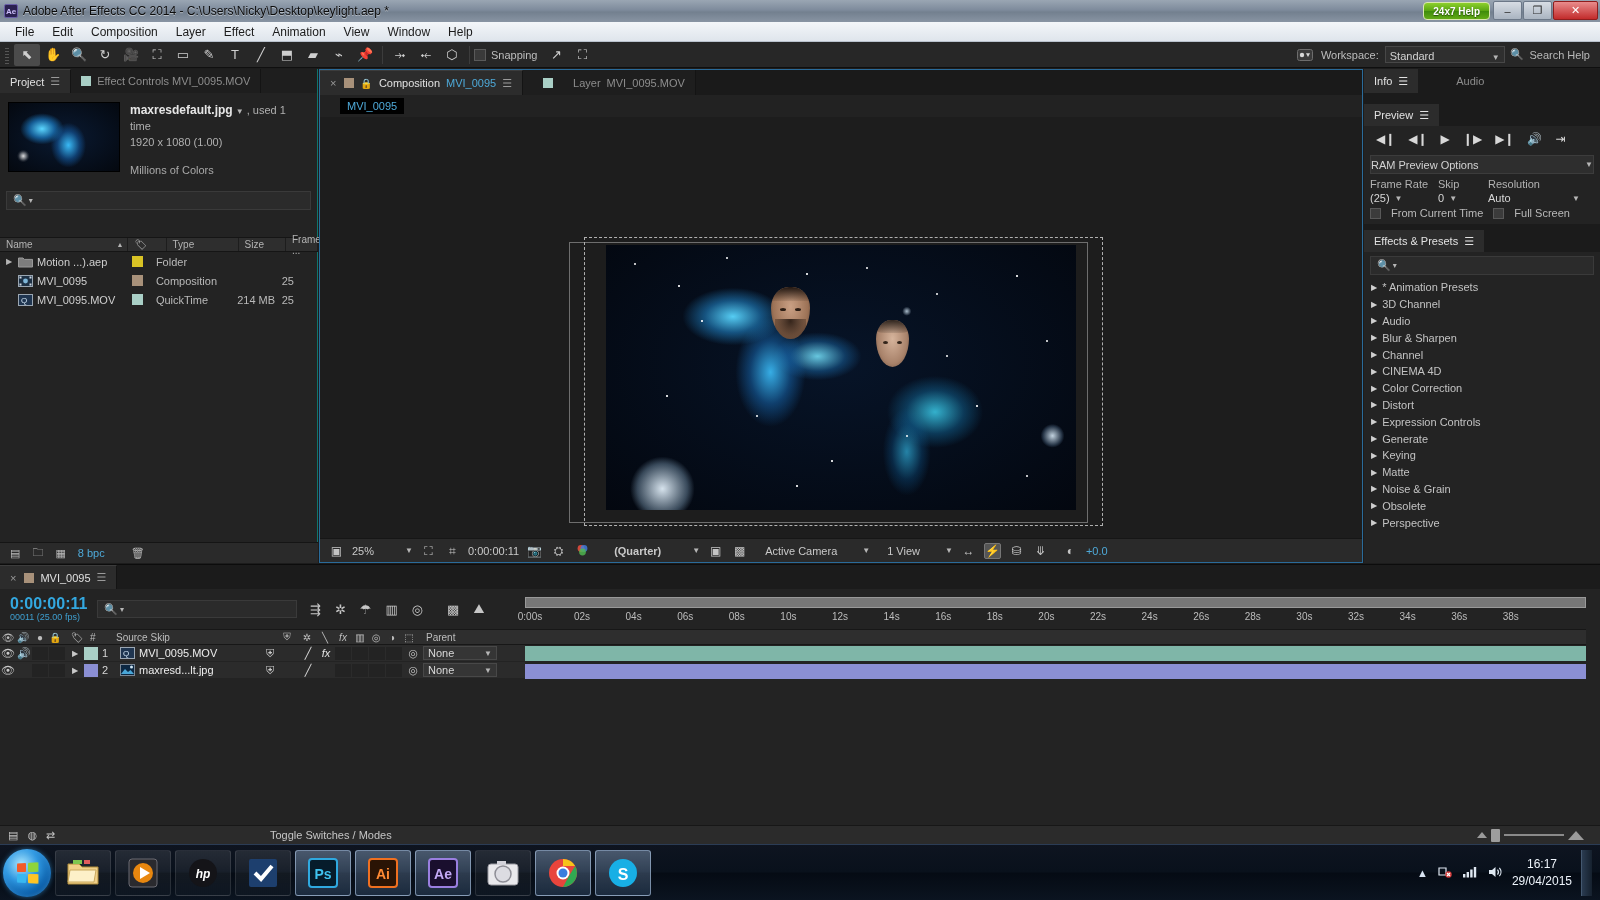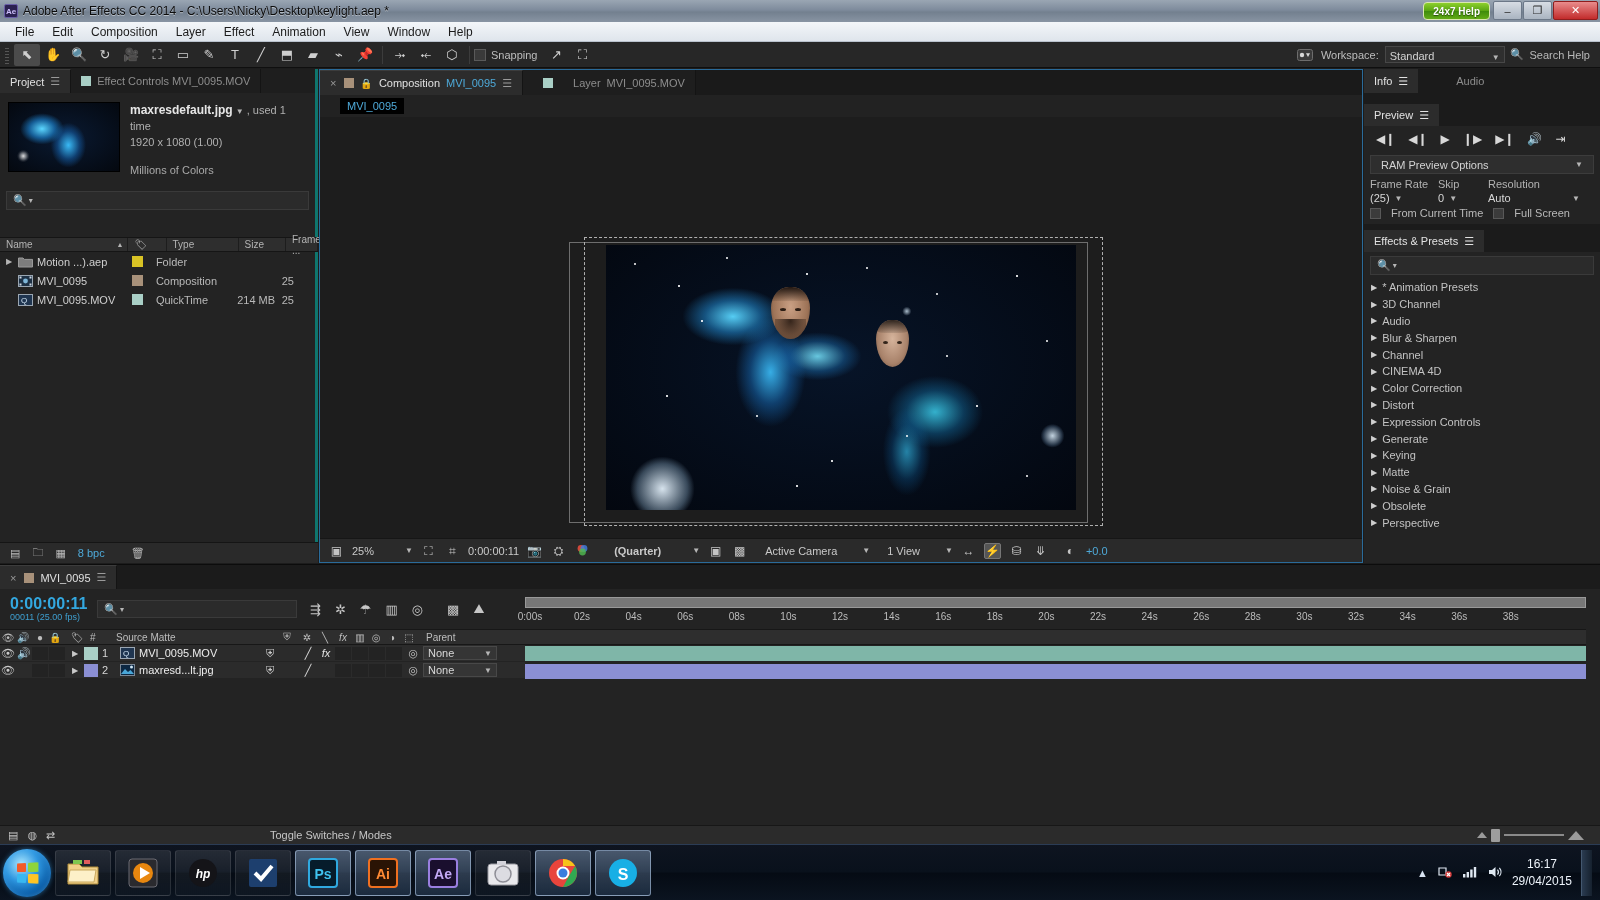--- a/index.html
+++ b/index.html
@@ -92,21 +92,21 @@
     display: flex; align-items: center; gap: 6px; padding: 0 10px;
     font-size: 11px; color: #8d8d8d; background: #1e1e1e;
     border-right: 1px solid #141414;
   }
   .ptab.active { background: #2c2c2c; color: #e0e0e0; border-top: 1px solid #3c3c3c; }
   .ptab .sq { width: 10px; height: 10px; display: inline-block; }
   .ptab .menu-ic { color: #9a9a9a; font-size: 11px; }
   .ptab .xclose { color: #9a9a9a; font-size: 11px; margin-right: 2px; }
 
   
-  #project-panel { left: 0; top: 69px; width: 318px; height: 494px; background: #232323; border-right: 3px solid #0f766e; }
+  #project-panel { left: 0; top: 69px; width: 318px; height: 494px; background: #232323; border-right: 1px solid #0f766e; }
   .proj-preview { display: flex; padding: 9px 8px 4px 8px; gap: 10px; }
   .proj-thumb {
     width: 112px; height: 70px; flex: none; border: 1px solid #000;
     background:
       radial-gradient(ellipse 28px 20px at 30% 38%, #5bd6ff 0%, rgba(27,120,190,0.75) 45%, rgba(6,20,45,0) 78%),
       radial-gradient(ellipse 22px 28px at 54% 62%, #39b9f5 0%, rgba(20,90,160,0.6) 50%, rgba(6,20,45,0) 80%),
       radial-gradient(circle 9px at 13% 78%, rgba(255,255,255,0.85) 0%, rgba(255,255,255,0.1) 55%, rgba(0,0,0,0) 70%),
       radial-gradient(ellipse at 50% 50%, #0a1a32 0%, #04080f 100%);
   }
   .proj-meta { font-size: 11px; line-height: 1.45; }
@@ -198,21 +198,21 @@
   .caret { font-size: 8px; color: #b6b6b6; }
 
   
   #right-panel { left: 1364px; top: 69px; width: 236px; height: 494px; background: #232323; }
   .rp-tabrow { height: 24px; background: #1b1b1b; display: flex; gap: 28px; }
   .rp-tab { display: flex; align-items: center; gap: 6px; padding: 0 10px; font-size: 11px; color: #8d8d8d; }
   .rp-tab.active { background: #2c2c2c; color: #e2e2e2; }
   .prev-transport { height: 26px; display: flex; align-items: center; gap: 13px; padding-left: 12px; color: #d8d8d8; font-size: 12px; }
   .ramrow {
     margin: 3px 6px 0 6px; height: 19px; background: #2e2e2e; border: 1px solid #3c3c3c;
-    display: flex; align-items: center; justify-content: space-between; padding: 0 10px;
+    display: flex; align-items: center; justify-content: space-between; padding: 0 0;
     font-size: 11px; color: #d3d3d3;
   }
   .prev-grid { display: flex; padding: 4px 6px 0 6px; font-size: 11px; color: #b2b2b2; gap: 6px; }
   .pg-col { display: flex; flex-direction: column; gap: 2px; }
   .pg-val { display: flex; align-items: center; gap: 5px; color: #d7d7d7; }
   .prev-checks { display: flex; gap: 10px; padding: 3px 6px 5px 6px; font-size: 11px; color: #b9b9b9; align-items: center; }
   .chk { width: 11px; height: 11px; background: #3b3b3b; border: 1px solid #585858; }
   .ep-search { margin: 4px 6px; height: 19px; background: #2b2b2b; border: 1px solid #3a3a3a;
     display: flex; align-items: center; padding-left: 6px; color: #9b9b9b; }
   .ep-list { padding-left: 7px; }
@@ -745,21 +745,21 @@
         </div>
     </div>
 
     <div class="tl-colhead" style="position:absolute;left:0;top:64px;width:525px;">
       <span style="width:16px;text-align:center;">👁</span>
       <span style="width:16px;text-align:center;">🔊</span>
       <span style="width:16px;text-align:center;">●</span>
       <span style="width:16px;text-align:center;">🔒</span>
       <span style="width:26px;text-align:center;">🏷</span>
       <span style="width:26px;">#</span>
-      <span style="width:160px;">Source Matte</span>
+      <span style="width:160px;">Source Skip</span>
       <span style="width:22px;text-align:center;">⛨</span>
       <span style="width:18px;text-align:center;">✲</span>
       <span style="width:18px;text-align:center;">╲</span>
       <span style="width:18px;text-align:center;font-style:italic;">fx</span>
       <span style="width:16px;text-align:center;">▥</span>
       <span style="width:16px;text-align:center;">◎</span>
       <span style="width:16px;text-align:center;">◑</span>
       <span style="width:18px;text-align:center;">⬚</span>
       <span style="width:60px;padding-left:8px;">Parent</span>
     </div>

